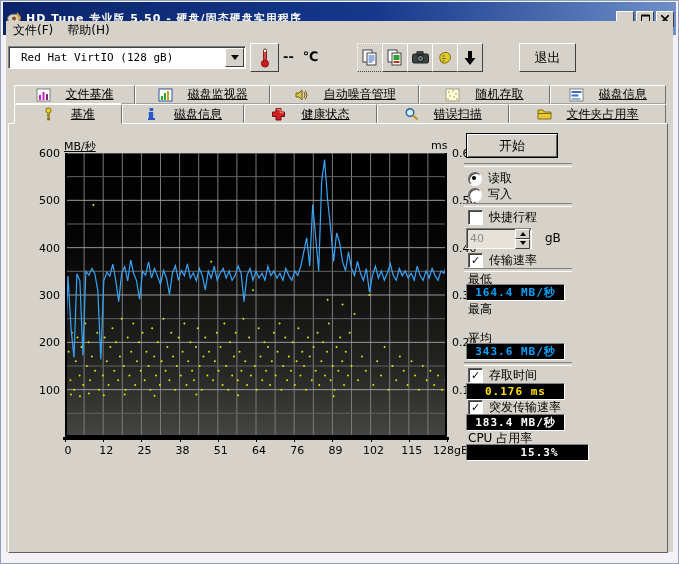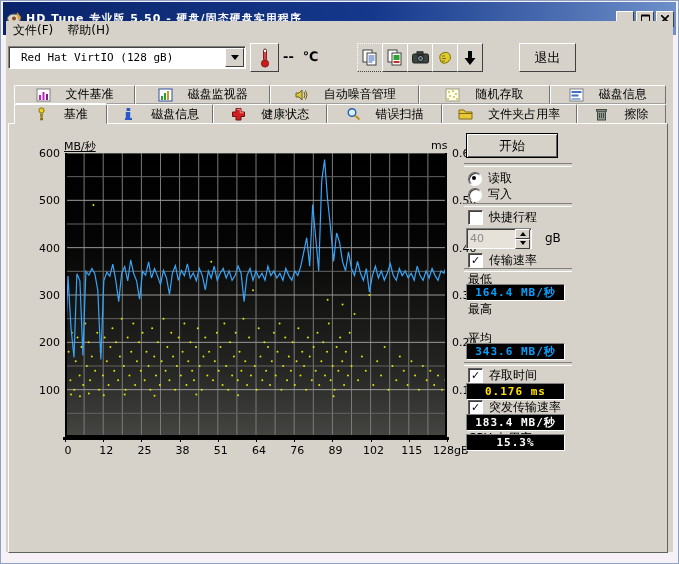--- a/index.html
+++ b/index.html
@@ -31,21 +31,21 @@
     border:1px solid;border-color:#fff #404040 #404040 #fff;display:flex;align-items:center;justify-content:center;}
   .temp-row{position:absolute;left:283px;top:49px;font-size:13px;font-weight:bold;color:#000;}
   .exit-btn{position:absolute;left:519px;top:43px;width:55px;height:27px;background:#d6d2ca;
     border:1px solid;border-color:#fff #404040 #404040 #fff;font-size:13px;display:flex;align-items:center;justify-content:center;}
   
   .tabrow{position:absolute;display:flex;}
   .tabrow1{left:14px;top:85px;right:13px;height:19px;}
   .tabrow2{left:14px;top:104px;right:13px;height:20px;}
   .tab{display:flex;align-items:center;justify-content:center;gap:15px;background:#d6d2ca;
     border:1px solid;border-color:#fff #707070 #a0a0a0 #fff;border-radius:2px 2px 0 0;
-    font-size:12px;white-space:nowrap;padding:0 6px;}
+    font-size:12px;white-space:nowrap;padding:0 6px;text-decoration:underline;}
   .tab.active{border-bottom:1px solid #d6d2ca;box-shadow:0 -1px 0 #fff;z-index:3;font-weight:normal;}
   .tab .ticon{width:15px;height:14px;flex:0 0 auto;}
   
   .content{position:absolute;left:8px;top:123px;width:658px;height:428px;background:#d6d2ca;
     border:1px solid;border-color:#fff #606060 #606060 #fff;}
   
   .axis-unit{position:absolute;font-size:11px;color:#000;}
   .plot{position:absolute;left:65px;top:153px;width:382px;height:284px;
     background:linear-gradient(180deg,#000 0%,#040404 30%,#242422 75%,#454542 100%);}
   .plot svg{display:block;}
@@ -258,28 +258,20 @@
           <line x1="9" y1="8.5" x2="13.5" y2="12.5" stroke="#c09020" stroke-width="2.2"></line>
         </svg>
       <span>错误扫描</span>
     </div>
     <div class="tab" style="flex:1.45">
       <svg class="ticon" viewBox="0 0 15 14">
           <path d="M1 3 L6 3 L7.5 5 L14 5 L14 12 L1 12 Z" fill="#e8c838" stroke="#806c10"></path>
           <path d="M1 6.5 L14 6.5" stroke="#806c10"></path>
         </svg>
       <span>文件夹占用率</span>
-    </div>
-    <div class="tab" style="flex:0.9">
-      <svg class="ticon" viewBox="0 0 15 14">
-          <rect x="3.5" y="4" width="8" height="9" fill="#909890" stroke="#404840"></rect>
-          <rect x="2.5" y="2.5" width="10" height="1.6" fill="#b0b8b0" stroke="#404840"></rect>
-          <path d="M5.5 6 L5.5 11 M7.5 6 L7.5 11 M9.5 6 L9.5 11" stroke="#404840"></path>
-        </svg>
-      <span>擦除</span>
     </div>
   </div>
 
   <div class="content"></div>
 
   <span class="axis-unit" style="left:64px;top:139px;text-decoration:underline;">MB/秒</span>
   <span class="axis-unit" style="left:431px;top:139px;">ms</span>
 
   <div class="plot">
     <svg id="plot-svg" width="382" height="284" viewBox="0 0 382 284">
@@ -602,16 +594,16 @@
   </div>
   <div class="lcd" style="top:383px;color:#ffe000;">0.176 ms</div>
 
   <div class="ctl-row" style="left:468px;top:399px;">
     <span class="checkbox">✓</span>
     <span>突发传输速率</span>
   </div>
   <div class="lcd" style="top:414px;color:#ffffff;">183.4 MB/秒</div>
 
   <span class="lbl" style="left:468px;top:430px;">CPU 占用率</span>
-  <div class="lcd" style="top:434px;color:#ffffff;">15.3%</div>
+  <div class="lcd" style="top:444px;color:#ffffff;padding-left:24px;">15.3%</div>
 
   <div class="frame-edge"></div>
 </div>
 
 </body></html>

